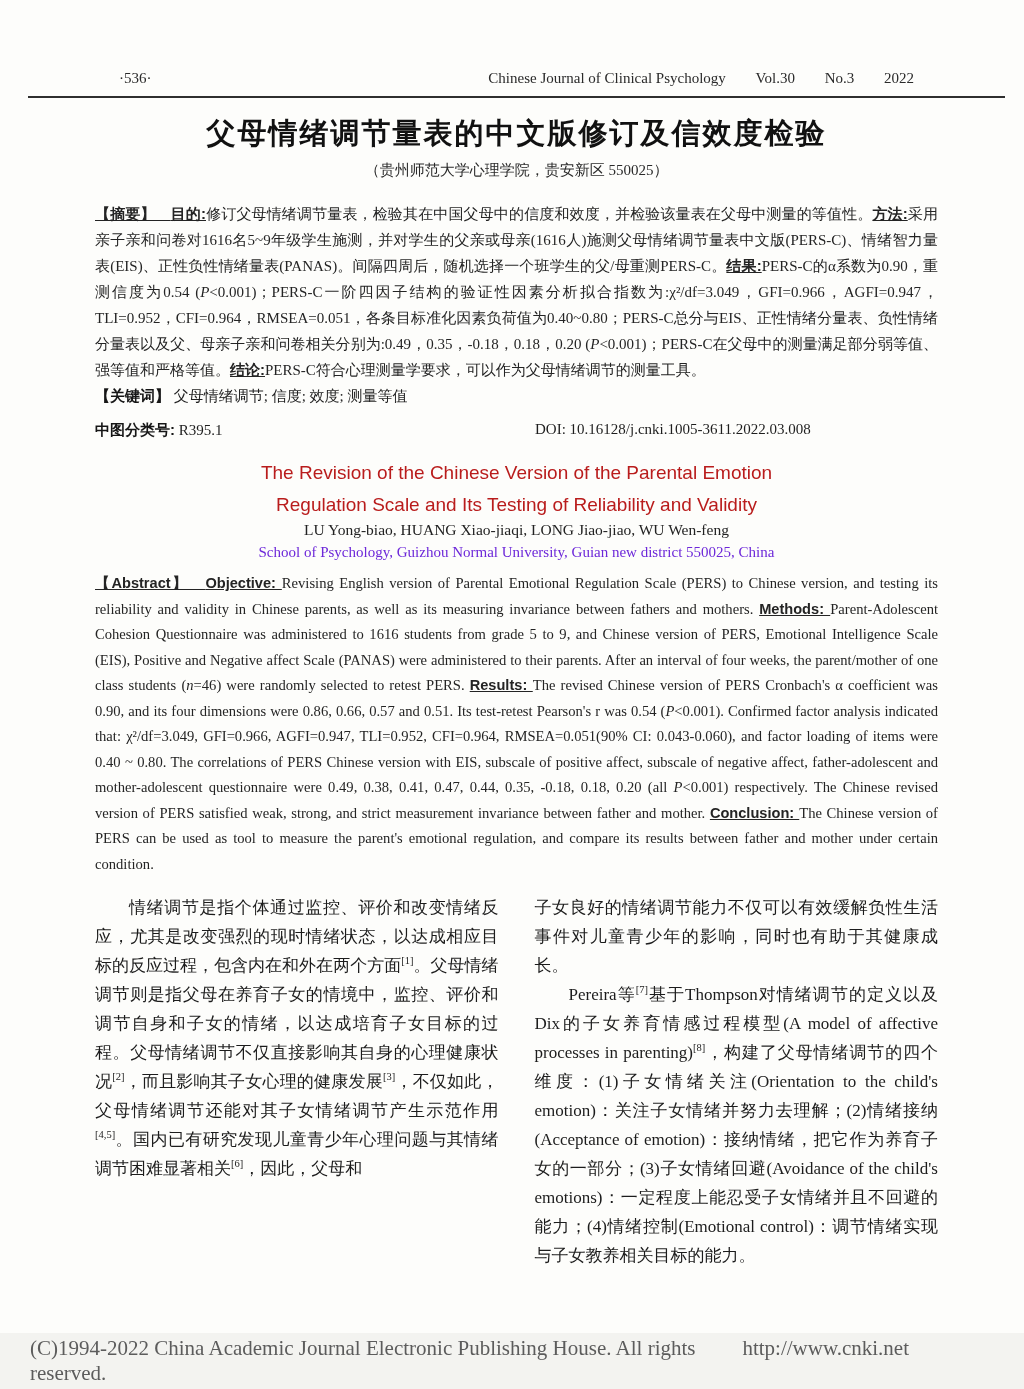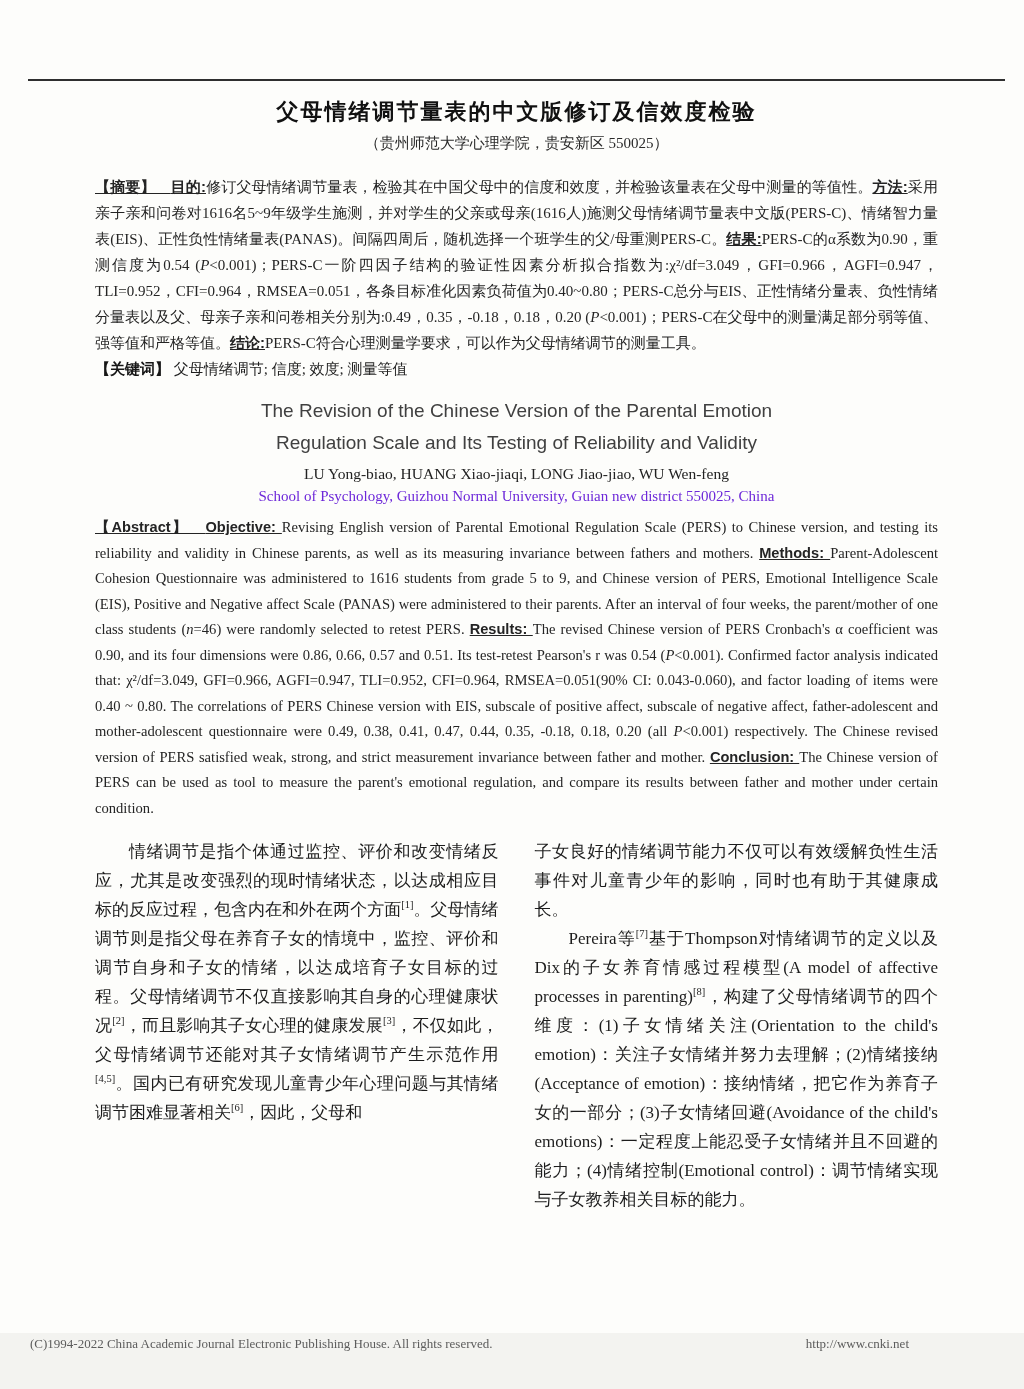--- a/index.html
+++ b/index.html
@@ -25,40 +25,40 @@
   }
   .hdr-right span{margin-left:26px;}
   .rule{
     border:none;height:2px;background:#2f2f2f;
     margin:9px -67px 0 -67px; 
   }
   
   .title-cn{
     margin-top:16px;text-align:center;
     font-family:"Liberation Sans","DejaVu Sans",sans-serif;
-    font-weight:bold;font-size:22px;letter-spacing:2px;color:#111;
+    font-weight:bold;font-size:29px;letter-spacing:2px;color:#111;
   }
   .authors-cn{margin-top:18px;text-align:center;font-size:19px;letter-spacing:1px;color:#222;}
   .affil-cn{margin-top:7px;text-align:center;font-size:15px;color:#2a2a2a;}
   
   .abstract{
     margin-top:21px;text-align:justify;
     font-size:15px;line-height:26px;color:#242424;
   }
   .kw-row{margin-top:1px;font-size:15px;line-height:24px;}
   .lab{font-family:"Liberation Sans","DejaVu Sans",sans-serif;font-weight:bold;color:#161616;}
   .clc-row{position:relative;margin-top:13px;font-size:15px;height:22px;}
   .clc-row .doi{position:absolute;left:440px;top:0;}
   
   .title-en{
     margin-top:14px;text-align:center;
     font-family:"Liberation Sans","DejaVu Sans",sans-serif;
-    font-size:19px;line-height:32px;color:#404040;
+    font-size:19px;line-height:32px;color:#b91c1c;
   }
-  .authors-en{margin-top:6px;text-align:center;font-size:15.5px;color:#222;}
+  .authors-en{text-align:center;font-size:15.5px;color:#222;}
   .affil-en{margin-top:5px;text-align:center;font-size:15px;color:#6d28d9;}
   .abstract-en{
     margin-top:10px;text-align:justify;
     font-size:14.6px;line-height:25.5px;color:#242424;
   }
   .kw-en{margin-top:2px;font-size:14.6px;line-height:24px;}
   
   .cols{
     margin-top:16px;
     display:flex;gap:36px;
@@ -77,42 +77,56 @@
   }
   .footnote .bar{width:255px;height:2px;background:#2b2b2b;margin-bottom:8px;}
   
   .footer-band{
     position:absolute;left:0;right:0;bottom:0;height:56px;
     background:#f3f3f0;
   }
   .footer{
     position:absolute;left:30px;right:115px;top:1336px;
     display:flex;justify-content:space-between;
-    font-size:13px;color:#5c5c5c;
+    font-size:21px;color:#5c5c5c;
   }
 </style>
 </head>
 <body>
 
 <div class="page">
   <div class="content">
 
+    <div class="hdr">
+      <span>·536·</span>
+      <span class="hdr-right">
+        <span>Chinese Journal of Clinical Psychology</span>
+        <span>Vol.30</span>
+        <span>No.3</span>
+        <span>2022</span>
+      </span>
+    </div>
 
     <hr class="rule">
 
     <div class="title-cn">父母情绪调节量表的中文版修订及信效度检验</div>
     <div class="affil-cn">（贵州师范大学心理学院，贵安新区 550025）</div>
 
     <div class="abstract"><span class="seg-b">【摘要】　</span><span class="seg-b">目的:</span><span>修订父母情绪调节量表，检验其在中国父母中的信度和效度，并检验该量表在父母中测量的等值性。</span><span class="seg-b">方法:</span><span>采用亲子亲和问卷对1616名5~9年级学生施测，并对学生的父亲或母亲(1616人)施测父母情绪调节量表中文版(PERS-C)、情绪智力量表(EIS)、正性负性情绪量表(PANAS)。间隔四周后，随机选择一个班学生的父/母重测PERS-C。</span><span class="seg-b">结果:</span><span>PERS-C的α系数为0.90，重测信度为0.54 (</span><span class="seg-i">P</span><span>&lt;0.001)；PERS-C一阶四因子结构的验证性因素分析拟合指数为:χ²/df=3.049，GFI=0.966，AGFI=0.947，TLI=0.952，CFI=0.964，RMSEA=0.051，各条目标准化因素负荷值为0.40~0.80；PERS-C总分与EIS、正性情绪分量表、负性情绪分量表以及父、母亲子亲和问卷相关分别为:0.49，0.35，-0.18，0.18，0.20 (</span><span class="seg-i">P</span><span>&lt;0.001)；PERS-C在父母中的测量满足部分弱等值、强等值和严格等值。</span><span class="seg-b">结论:</span><span>PERS-C符合心理测量学要求，可以作为父母情绪调节的测量工具。</span></div>
 
     <div class="kw-row">
       <span class="lab">【关键词】</span>
       <span>父母情绪调节; 信度; 效度; 测量等值</span>
     </div>
 
+    <div class="clc-row">
+      <span class="lab">中图分类号:</span>
+      <span>R395.1</span>
+      <span class="doi">DOI: 10.16128/j.cnki.1005-3611.2022.03.008</span>
+    </div>
 
     <div class="title-en">
       <div>The Revision of the Chinese Version of the Parental Emotion</div>
       <div>Regulation Scale and Its Testing of Reliability and Validity</div>
     </div>
     <div class="authors-en">LU Yong-biao, HUANG Xiao-jiaqi, LONG Jiao-jiao, WU Wen-feng</div>
     <div class="affil-en">School of Psychology, Guizhou Normal University, Guian new district 550025, China</div>
 
     <div class="abstract-en"><span class="seg-b">【Abstract】　</span><span class="seg-b">Objective: </span><span>Revising English version of Parental Emotional Regulation Scale (PERS) to Chinese version, and testing its reliability and validity in Chinese parents, as well as its measuring invariance between fathers and mothers. </span><span class="seg-b">Methods: </span><span>Parent-Adolescent Cohesion Questionnaire was administered to 1616 students from grade 5 to 9, and Chinese version of PERS, Emotional Intelligence Scale (EIS), Positive and Negative affect Scale (PANAS) were administered to their parents. After an interval of four weeks, the parent/mother of one class students (</span><span class="seg-i">n</span><span>=46) were randomly selected to retest PERS. </span><span class="seg-b">Results: </span><span>The revised Chinese version of PERS Cronbach's α coefficient was 0.90, and its four dimensions were 0.86, 0.66, 0.57 and 0.51. Its test-retest Pearson's r was 0.54 (</span><span class="seg-i">P</span><span>&lt;0.001). Confirmed factor analysis indicated that: χ²/df=3.049, GFI=0.966, AGFI=0.947, TLI=0.952, CFI=0.964, RMSEA=0.051(90% CI: 0.043-0.060), and factor loading of items were 0.40 ~ 0.80. The correlations of PERS Chinese version with EIS, subscale of positive affect, subscale of negative affect, father-adolescent and mother-adolescent questionnaire were 0.49, 0.38, 0.41, 0.47, 0.44, 0.35, -0.18, 0.18, 0.20 (all </span><span class="seg-i">P</span><span>&lt;0.001) respectively. The Chinese revised version of PERS satisfied weak, strong, and strict measurement invariance between father and mother. </span><span class="seg-b">Conclusion: </span><span>The Chinese version of PERS can be used as tool to measure the parent's emotional regulation, and compare its results between father and mother under certain condition.</span></div>
 

